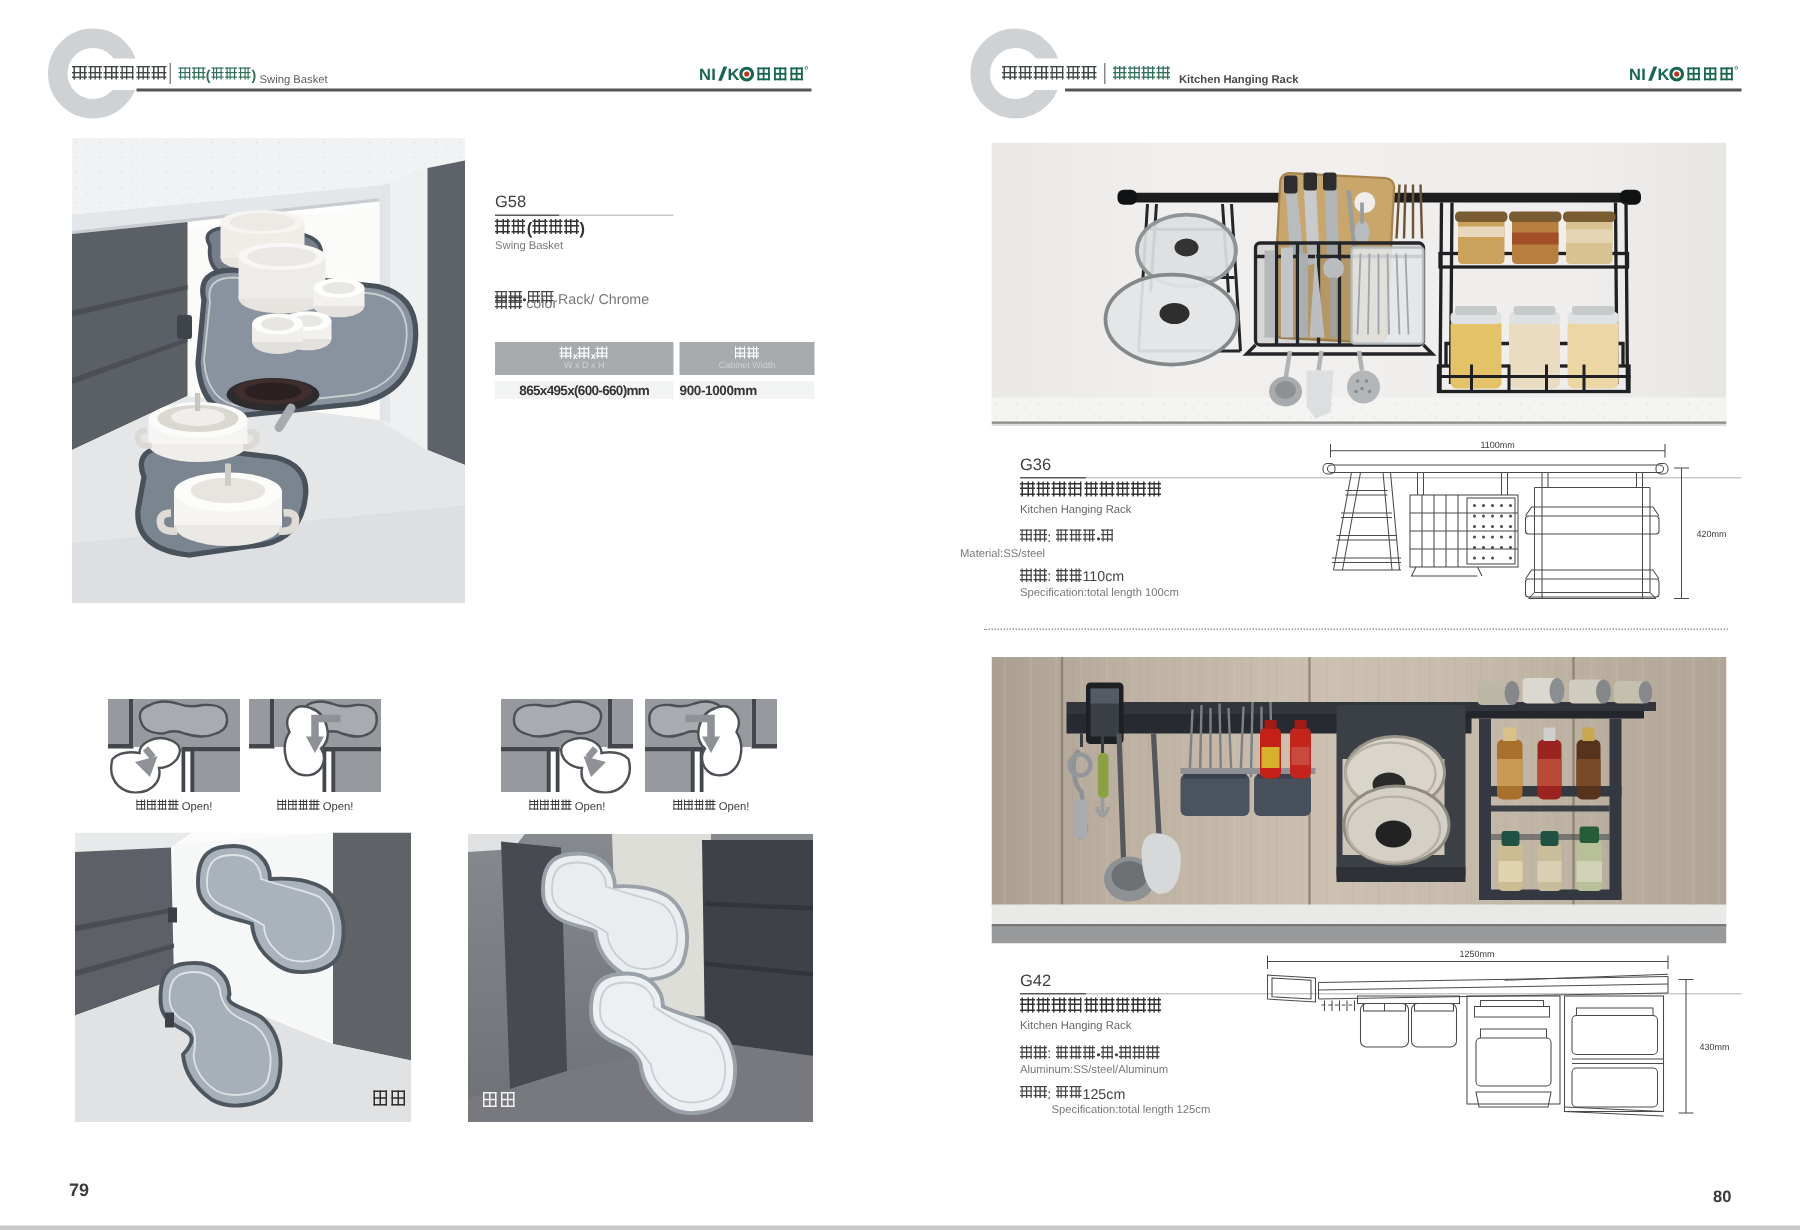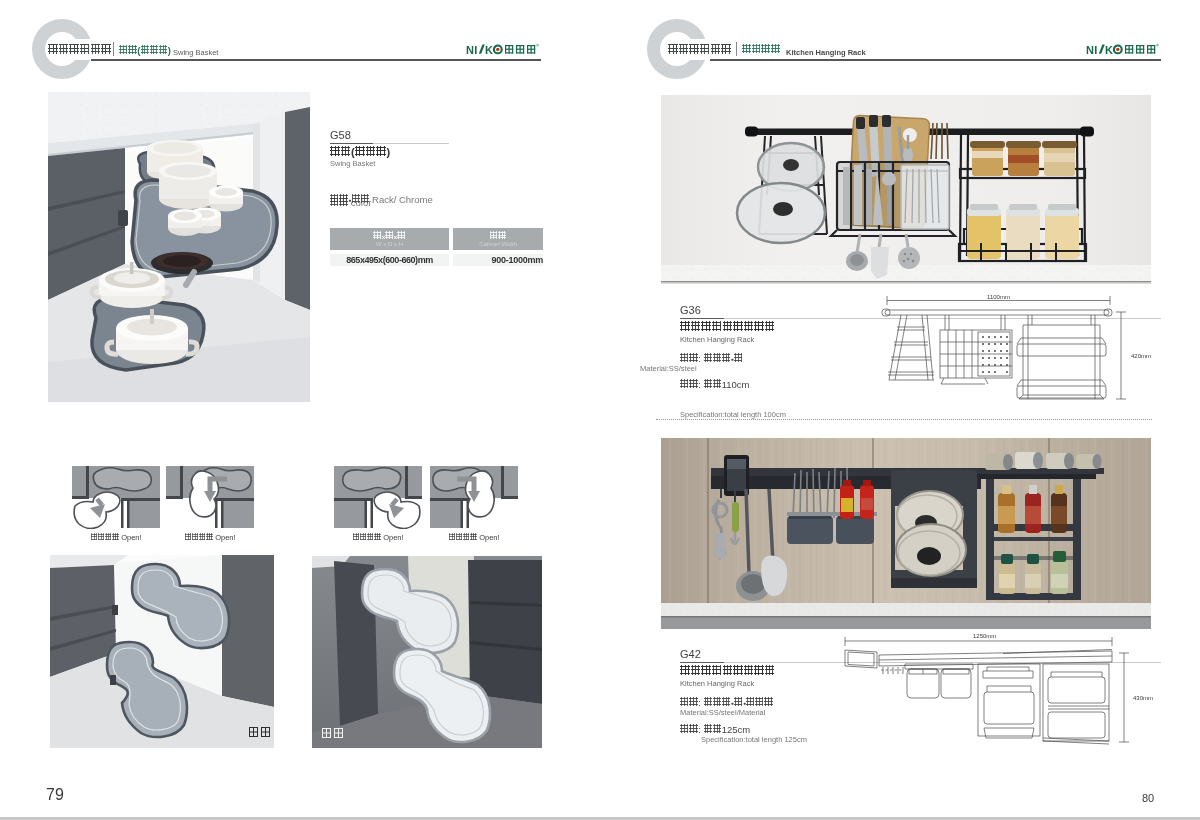--- a/index.html
+++ b/index.html
@@ -172,21 +172,21 @@
  <div style="font-size:6px;color:#cfd2d3;margin-top:0px">W x D x H</div>
 </div>
 
 <div class="abs" style="left:453px;top:228px;width:90px;height:22px;background:#a7abae;color:#fff;text-align:center">
  <div style="font-size:9px;font-weight:bold;margin-top:3px"><i class="c"></i><i class="c"></i></div>
  <div style="font-size:6px;color:#cfd2d3">Cabinet Width</div>
 </div>
 
 <div class="abs" style="left:330px;top:254px;width:119px;height:12px;background:#f2f3f3;color:#333;font-size:9px;font-weight:bold;text-align:center;line-height:12.5px;letter-spacing:-.45px">865x495x(600-660)mm</div>
 
-<div class="abs" style="left:453px;top:254px;width:90px;height:12px;background:#f2f3f3;color:#333;font-size:9px;font-weight:bold;text-align:right;line-height:12.5px;letter-spacing:-.25px">900-1000mm</div>
+<div class="abs" style="left:453px;top:254px;width:90px;height:12px;background:#f2f3f3;color:#333;font-size:9px;font-weight:bold;text-align:left;line-height:12.5px;letter-spacing:-.25px">900-1000mm</div>
 
 <svg class="abs" style="left:71px;top:460px" width="90" height="69" viewBox="0 0 90 69">
  <g>
   <rect x="1" y="6" width="14" height="32" fill="#96999d"></rect>
   <rect x="15" y="6" width="3" height="33" fill="#43464b"></rect>
   <rect x="18" y="6" width="71" height="32" fill="#96999d"></rect>
   <rect x="1" y="36" width="14" height="3" fill="#43464b"></rect>
   <path d="M29,10 Q20,13 23,21 Q25,29 38,29 Q45,26 52,29 Q64,33 73,29 Q82,26 80,17 Q78,9 64,10 Q55,12 47,9 Q37,6 29,10 Z" fill="#a8acb0" stroke="#4d5156" stroke-width="1.6"></path>
   <rect x="56" y="41" width="33" height="27" fill="#96999d"></rect>
   <rect x="50" y="38" width="39" height="3" fill="#43464b"></rect>
@@ -333,21 +333,21 @@
       <rect x="10" y="181" width="9" height="1"></rect>
   <rect x="22" y="172" width="1" height="10"></rect>
       <rect x="26" y="172" width="1" height="10"></rect>
       <rect x="30" y="172" width="1" height="10"></rect>
   <rect x="22" y="172" width="9" height="1"></rect>
       <rect x="22" y="176.5" width="9" height="1"></rect>
       <rect x="22" y="181" width="9" height="1"></rect>
  </g>
 </svg>
 
-<div class="abs" style="left:46px;top:786px;font-size:16px;font-weight:normal;color:#3a3a3a">79</div>
+<div class="abs" style="left:46px;top:786px;font-size:12px;font-weight:bold;color:#3a3a3a">79</div>
 
 <div class="ring" style="left:647px;top:19px;width:34px;height:34px"></div>
 
 <div class="abs" style="left:685px;top:39px;width:30px;height:21px;background:#fff"></div>
 
 <div class="abs" style="left:668px;top:43.5px;font-size:11px;font-weight:bold;color:#3e4742;letter-spacing:.6px"><i class="c"></i><i class="c"></i><i class="c"></i><i class="c"></i><i class="c"></i><i class="c"></i></div>
 
 <div class="abs" style="left:736px;top:42px;width:1px;height:14px;background:#8a8a8a"></div>
 
 <div class="abs" style="left:742px;top:44px;font-size:10px;font-weight:bold;color:#2f7257"><i class="c"></i><i class="c"></i><i class="c"></i><i class="c"></i></div>
@@ -547,21 +547,21 @@
 <div class="abs" style="left:680px;top:321px;font-size:11px;font-weight:bold;color:#333"><i class="c"></i><i class="c"></i><i class="c"></i><i class="c"></i><i class="c"></i><i class="c"></i><i class="c"></i><i class="c"></i><i class="c"></i></div>
 
 <div class="abs" style="left:680px;top:334.5px;font-size:7.5px;color:#666">Kitchen Hanging Rack</div>
 
 <div class="abs" style="left:680px;top:352.5px;font-size:9.5px;color:#444"><i class="c"></i><i class="c"></i>: <i class="c"></i><i class="c"></i><i class="c"></i><span style="font-size:5px;vertical-align:1px">●</span><i class="c"></i></div>
 
 <div class="abs" style="left:640px;top:363.5px;font-size:7.5px;color:#777">Material:SS/steel</div>
 
 <div class="abs" style="left:680px;top:379px;font-size:9.5px;color:#444"><i class="c"></i><i class="c"></i>: <i class="c"></i><i class="c"></i>110cm</div>
 
-<div class="abs" style="left:680px;top:410px;font-size:7.5px;color:#777">Specification:total length 100cm</div>
+<div class="abs" style="left:680px;top:390px;font-size:7.5px;color:#777">Specification:total length 100cm</div>
 
 <svg class="abs" style="left:845px;top:292px" width="312" height="113" viewBox="0 0 312 113">
  <g stroke="#4a4a4a" stroke-width=".7" fill="none">
 
   <path d="M42,8.5 L265,8.5 M42,4 L42,13 M265,4 L265,13"></path>
 
   <rect x="40" y="18" width="224" height="5" rx="2.5"></rect>
   <rect x="37" y="17" width="8" height="7" rx="3"></rect>
   <rect x="259" y="17" width="8" height="7" rx="3"></rect>
 
@@ -768,21 +768,21 @@
 <div class="abs" style="left:680px;top:662px;width:44px;height:1.4px;background:#5a5a5a"></div>
 
 <div class="abs" style="left:724px;top:662.4px;width:437px;height:1px;background:#c9c9c9"></div>
 
 <div class="abs" style="left:680px;top:665px;font-size:11px;font-weight:bold;color:#333"><i class="c"></i><i class="c"></i><i class="c"></i><i class="c"></i><i class="c"></i><i class="c"></i><i class="c"></i><i class="c"></i><i class="c"></i></div>
 
 <div class="abs" style="left:680px;top:678.5px;font-size:7.5px;color:#666">Kitchen Hanging Rack</div>
 
 <div class="abs" style="left:680px;top:697px;font-size:9.5px;color:#444"><i class="c"></i><i class="c"></i>: <i class="c"></i><i class="c"></i><i class="c"></i><span style="font-size:5px;vertical-align:1px">●</span><i class="c"></i><span style="font-size:5px;vertical-align:1px">●</span><i class="c"></i><i class="c"></i><i class="c"></i></div>
 
-<div class="abs" style="left:680px;top:708px;font-size:7.5px;color:#777">Material:SS/steel/Material</div>
+<div class="abs" style="left:680px;top:708px;font-size:7.5px;color:#777">Aluminum:SS/steel/Aluminum</div>
 
 <div class="abs" style="left:680px;top:723.5px;font-size:9.5px;color:#444"><i class="c"></i><i class="c"></i>: <i class="c"></i><i class="c"></i>125cm</div>
 
 <div class="abs" style="left:701px;top:735px;font-size:7.5px;color:#777">Specification:total length 125cm</div>
 
 <svg class="abs" style="left:843px;top:630px" width="312" height="116" viewBox="0 0 312 116">
  <g stroke="#4a4a4a" stroke-width=".7" fill="none">
 
   <path d="M2,11 L269,11 M2,7 L2,16 M269,7 L269,16"></path>
 
@@ -819,15 +819,15 @@
   <path d="M205,76 L266,76 M205,79 L266,79"></path>
   <rect x="205" y="82" width="57" height="26" rx="3"></rect>
   <path d="M200,108 L266,111 M200,111 L266,114"></path>
 
   <path d="M281,23 L281,112 M276,23 L286,23 M276,112 L286,112"></path>
  </g>
  <text x="130" y="8" font-size="6" fill="#3a3a3a" font-family="Liberation Sans">1250mm</text>
  <text x="290" y="70" font-size="6" fill="#3a3a3a" font-family="Liberation Sans">430mm</text>
 </svg>
 
-<div class="abs" style="left:1142px;top:792px;font-size:11px;font-weight:normal;color:#3a3a3a">80</div>
+<div class="abs" style="left:1142px;top:792px;font-size:11px;font-weight:bold;color:#3a3a3a">80</div>
 
 <div class="abs" style="left:0;top:817px;width:1200px;height:3px;background:#c7c7c7"></div>
 
 </body></html>

